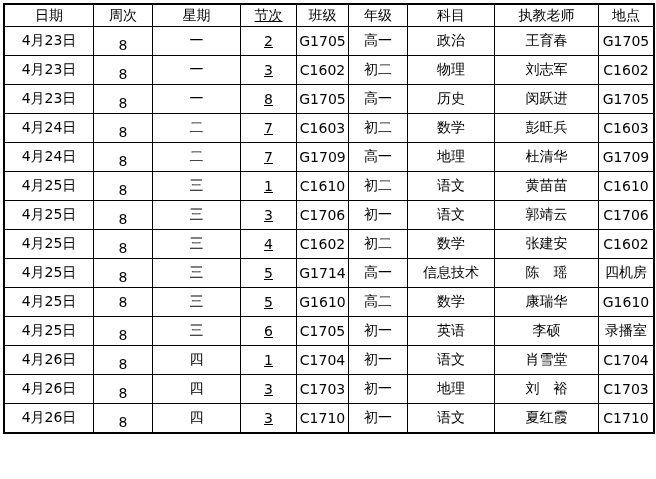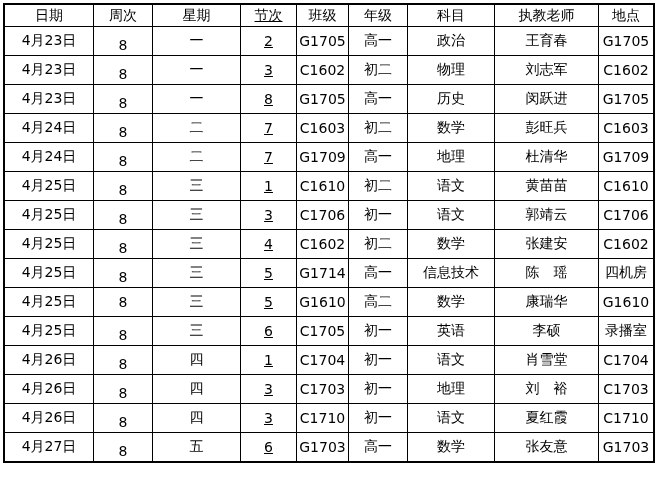--- a/index.html
+++ b/index.html
@@ -229,26 +229,15 @@
           <td class="col-date"><span>4月26日</span></td>
           <td class="col-week"><span>8</span></td>
           <td class="col-day"><span>四</span></td>
           <td class="col-period"><span>3</span></td>
           <td class="col-class"><span>C1710</span></td>
           <td class="col-grade"><span>初一</span></td>
           <td class="col-subject"><span>语文</span></td>
           <td class="col-teacher"><span>夏红霞</span></td>
           <td class="col-location"><span>C1710</span></td>
         </tr>
-        <tr>
-          <td class="col-date"><span>4月27日</span></td>
-          <td class="col-week"><span>8</span></td>
-          <td class="col-day"><span>五</span></td>
-          <td class="col-period"><span>6</span></td>
-          <td class="col-class"><span>G1703</span></td>
-          <td class="col-grade"><span>高一</span></td>
-          <td class="col-subject"><span>数学</span></td>
-          <td class="col-teacher"><span>张友意</span></td>
-          <td class="col-location"><span>G1703</span></td>
-        </tr>
       </tbody>
   </table>
 </div>
 
 </body></html>

